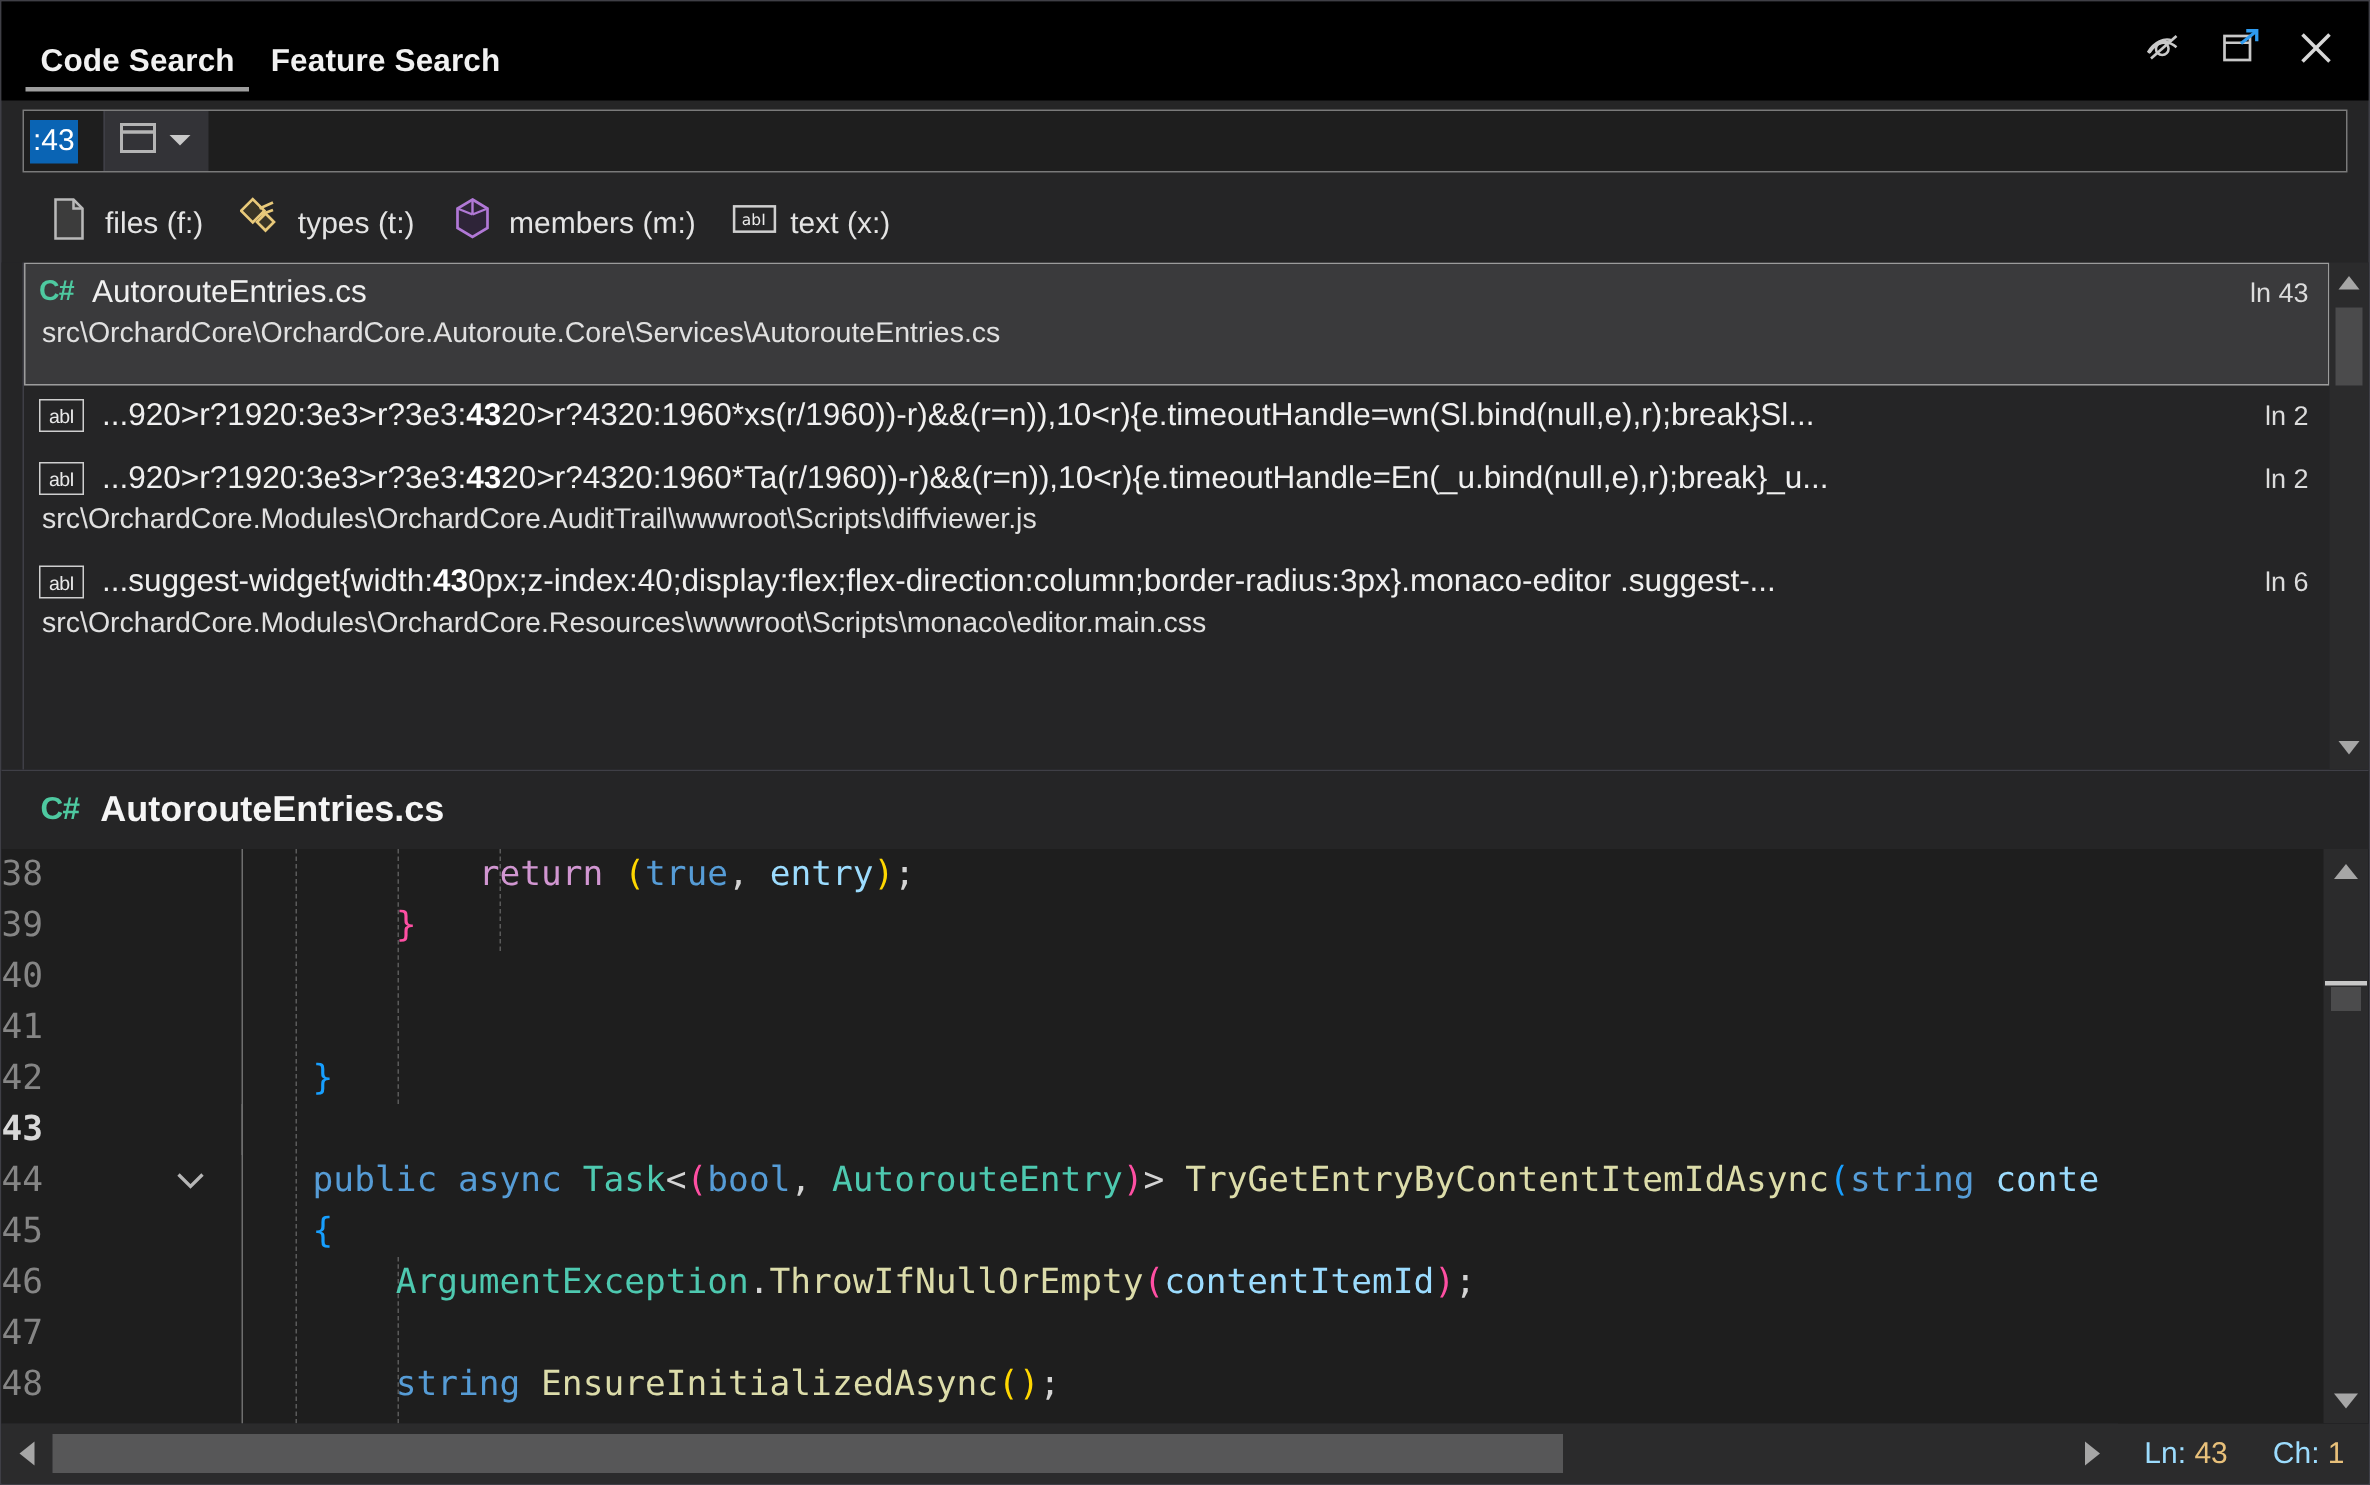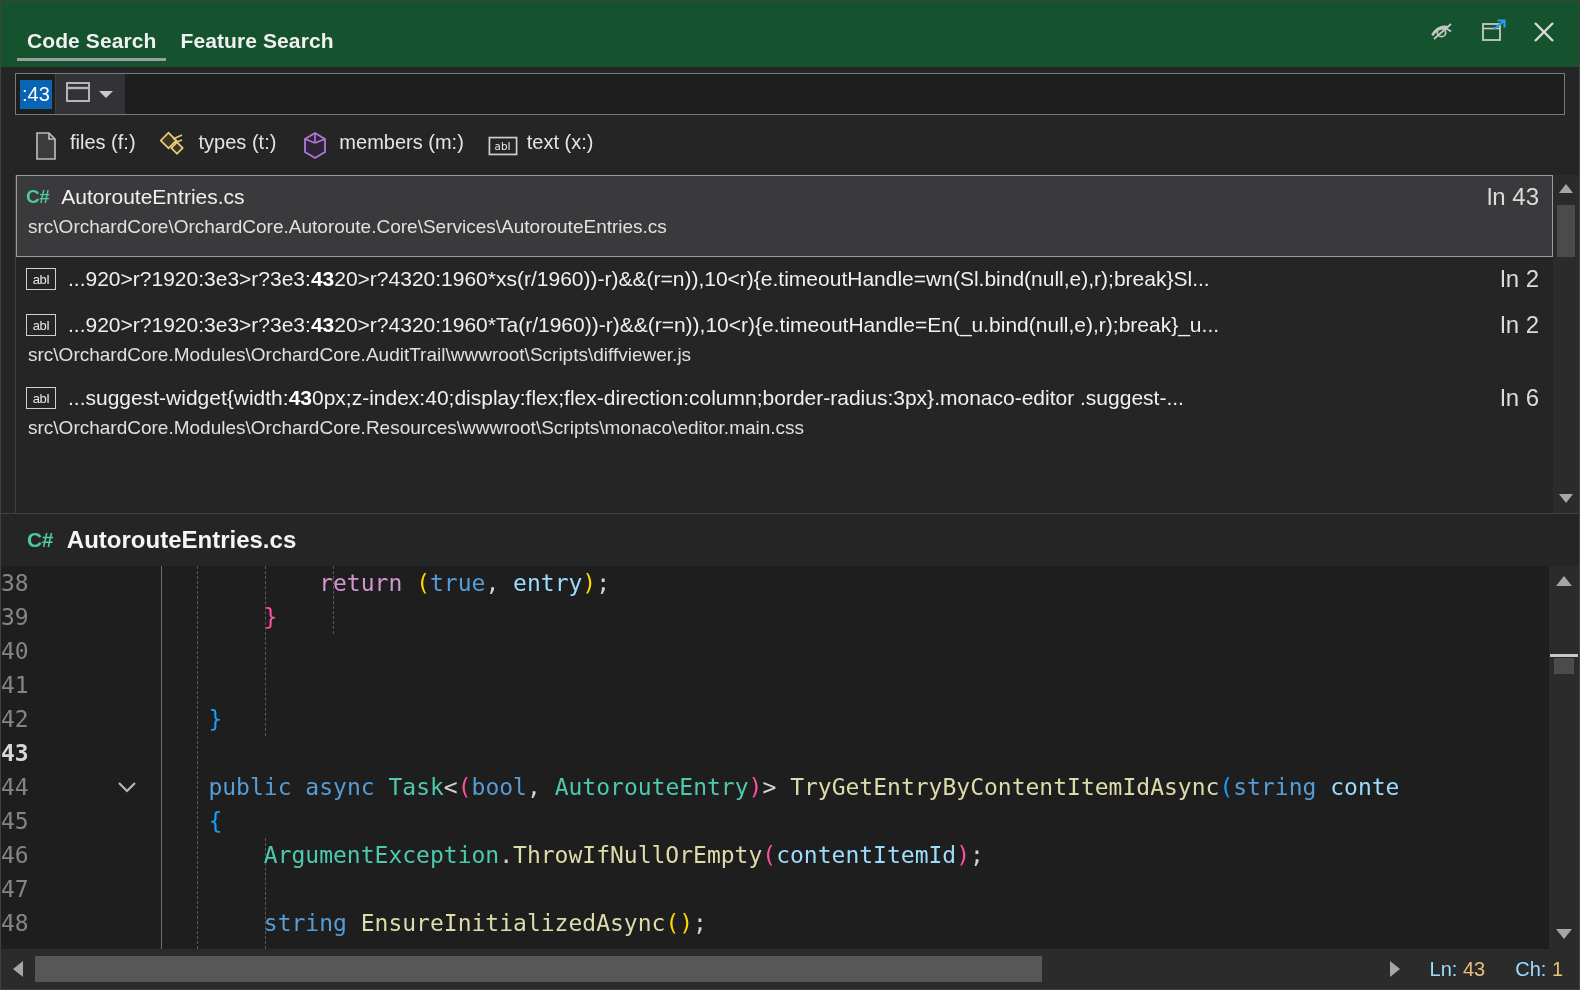--- a/index.html
+++ b/index.html
@@ -14,21 +14,21 @@
     width: 1580px; height: 990px;
     background: #252526;
     border: 1px solid #3f3f46;
     display: flex;
     flex-direction: column;
   }
 
   
   .tabbar {
     height: 66px;
-    background: #14532d;
+    background: #000000;
     display: flex;
     align-items: flex-start;
     padding: 0 14px;
     position: relative;
     flex: 0 0 auto;
   }
   .tabs { display: flex; align-items: flex-end; height: 100%; }
   .tab {
     font-size: 21px;
     font-weight: bold;
@@ -69,21 +69,21 @@
   }
   .searchbox {
     height: 42px;
     background: #1e1e1e;
     border: 1px solid #7a7a7a;
     display: flex;
     align-items: center;
     position: relative;
   }
   .searchvaluewrap {
-    padding: 0 3px 0 4px;
+    padding: 0 17px 0 4px;
     height: 100%;
     display: flex;
     align-items: center;
   }
   .searchvalue {
     background: #0a64b4;
     color: #ffffff;
     font-size: 20px;
     line-height: 1;
     padding: 4px 2px 5px 2px;
@@ -102,21 +102,21 @@
   
   .filterrow {
     flex: 0 0 auto;
     display: flex;
     align-items: center;
     gap: 8px;
     padding: 14px 14px 12px 28px;
   }
   .filteritem {
     display: flex;
-    align-items: flex-start;
+    align-items: flex-end;
     gap: 9px;
     padding: 2px 14px 2px 2px;
     cursor: pointer;
   }
   .filteritem .lbl { font-size: 20px; color: #e4e4e4; }
   .fi-icon { width: 30px; height: 30px; display:flex; align-items:center; justify-content:center; }
 
   
   .resultsouter {
     flex: 0 0 auto;
@@ -153,21 +153,21 @@
   .rtitle {
     font-size: 21px;
     color: #f0f0f0;
     overflow: hidden;
     text-overflow: clip;
     white-space: nowrap;
     flex: 1;
   }
   .rtitle b { font-weight: bold; color: #ffffff; }
   .rln {
-    font-size: 24px;
+    font-size: 18px;
     color: #dcdcdc;
     margin-left: auto;
     padding-left: 18px;
     flex: 0 0 auto;
   }
   .rpath {
     font-size: 19px;
     color: #e0e0e0;
     margin-top: 5px;
     margin-left: 2px;

